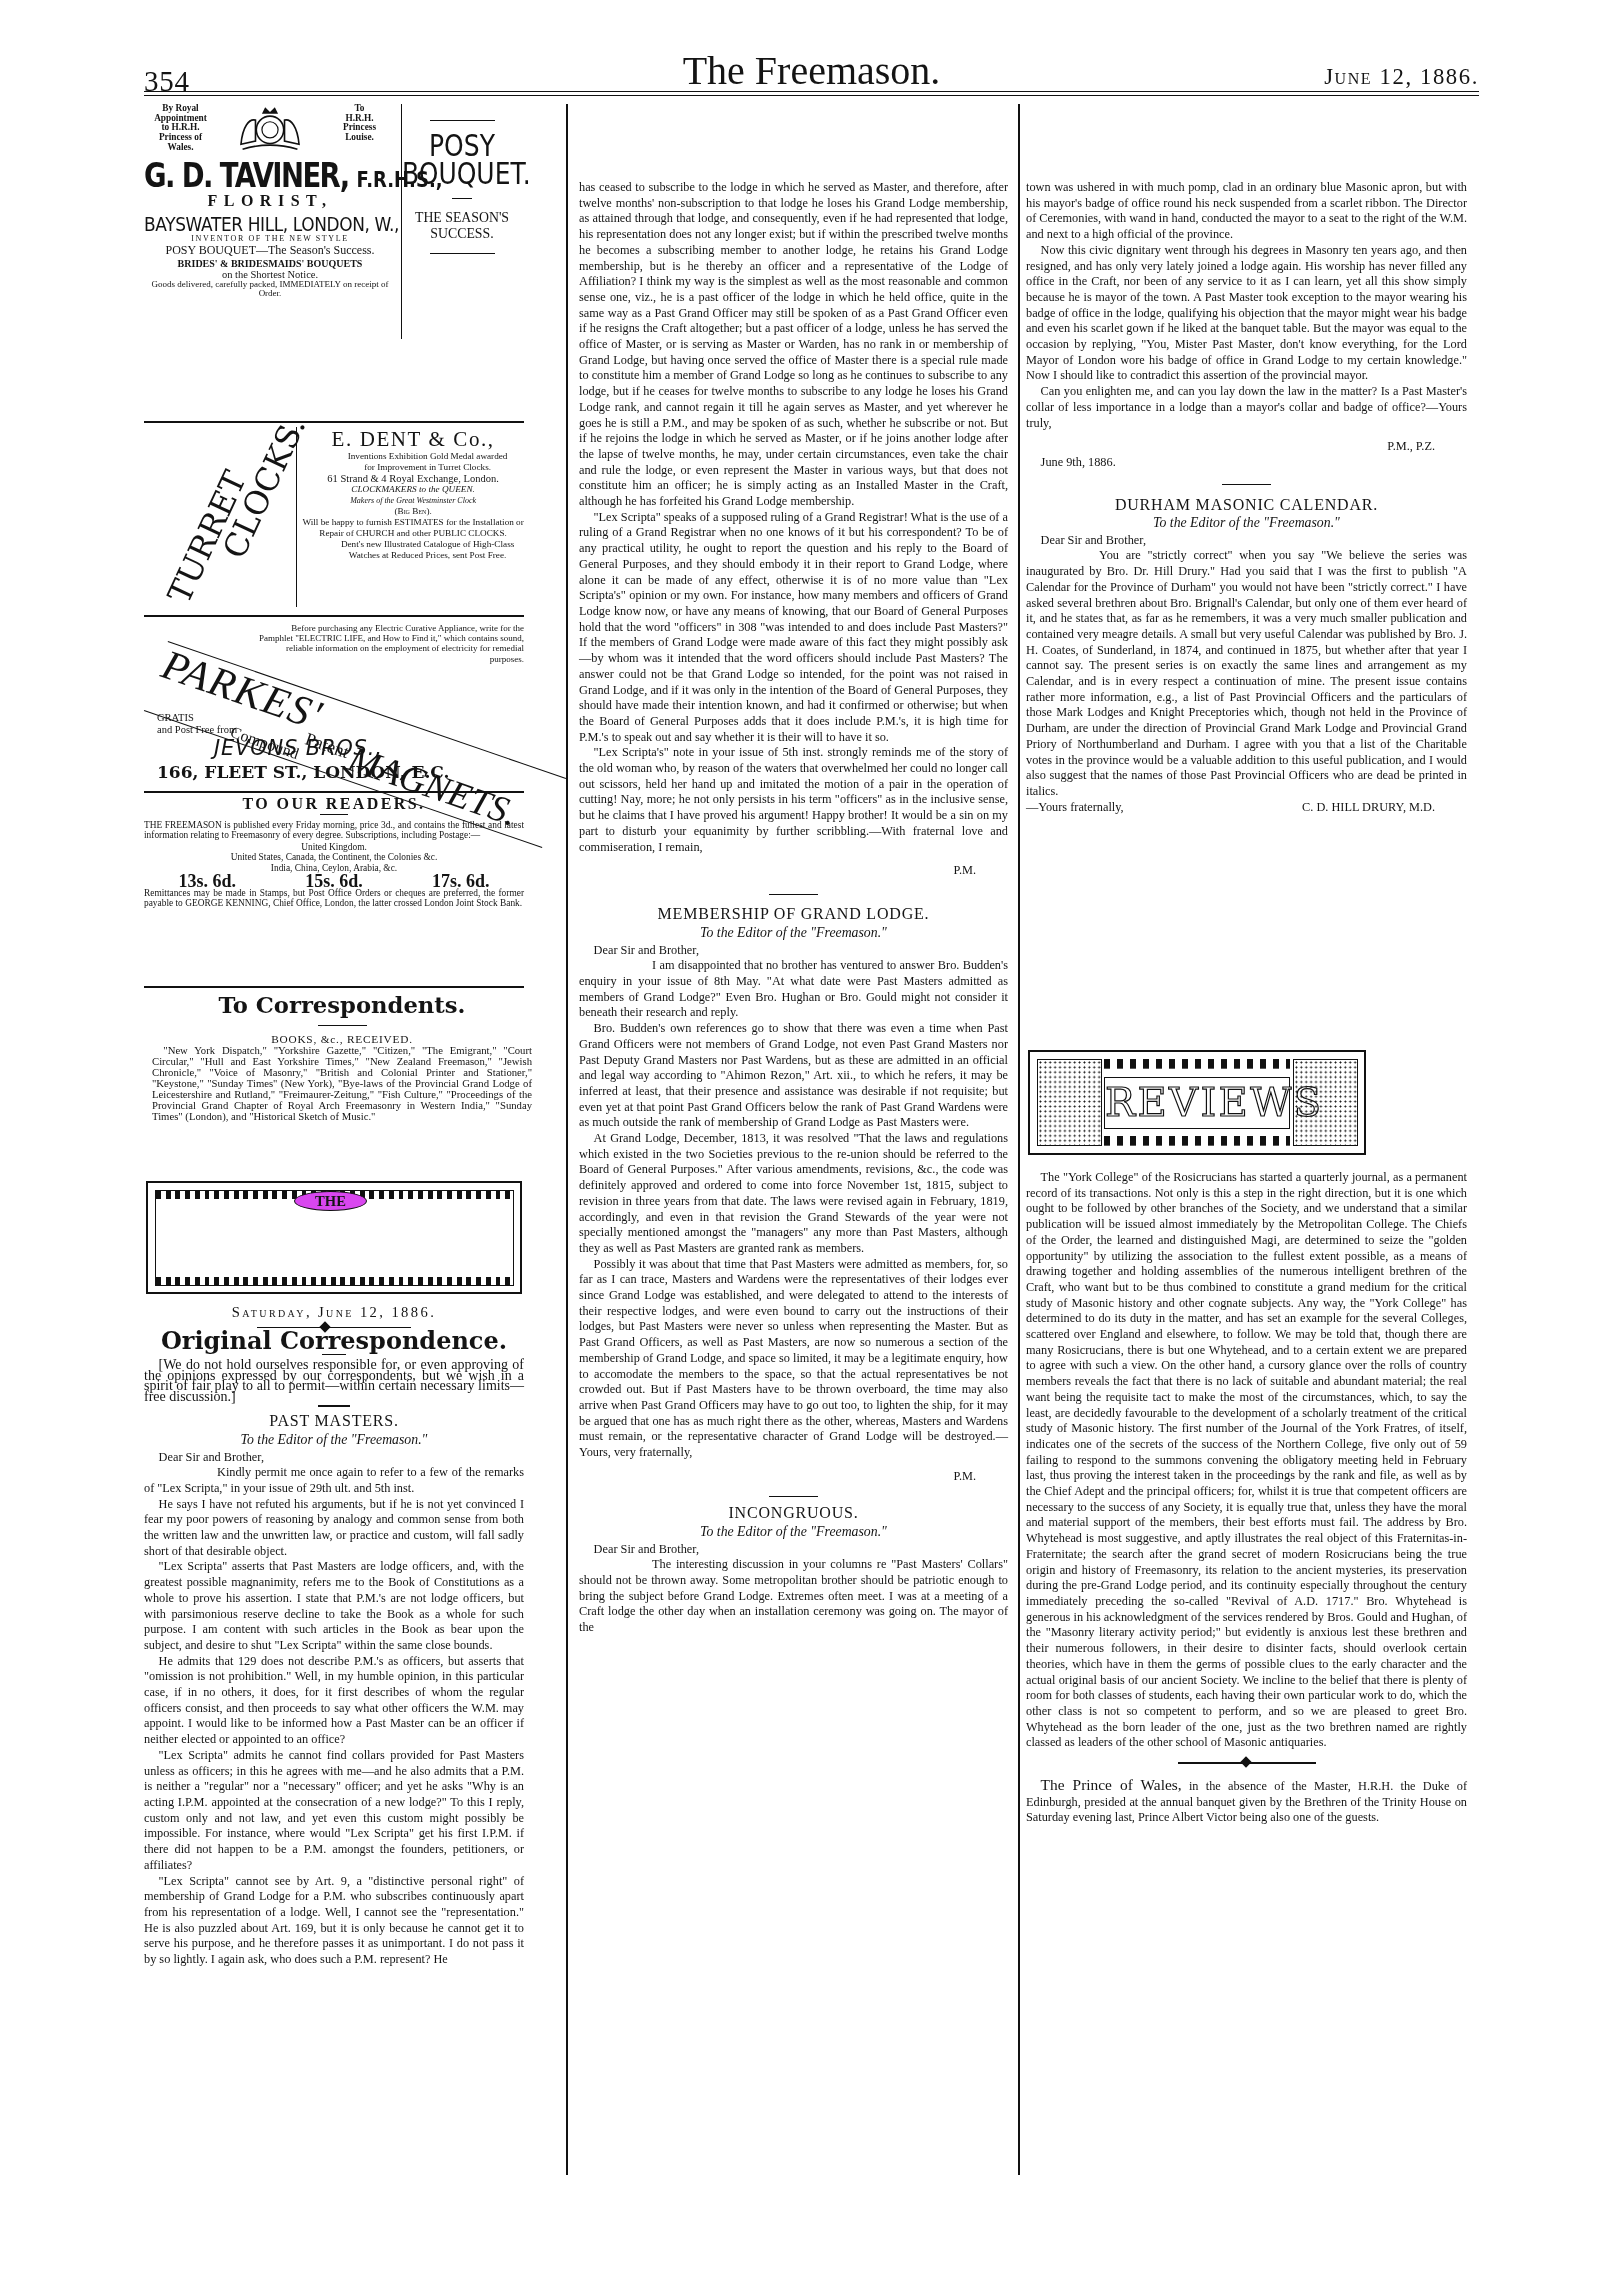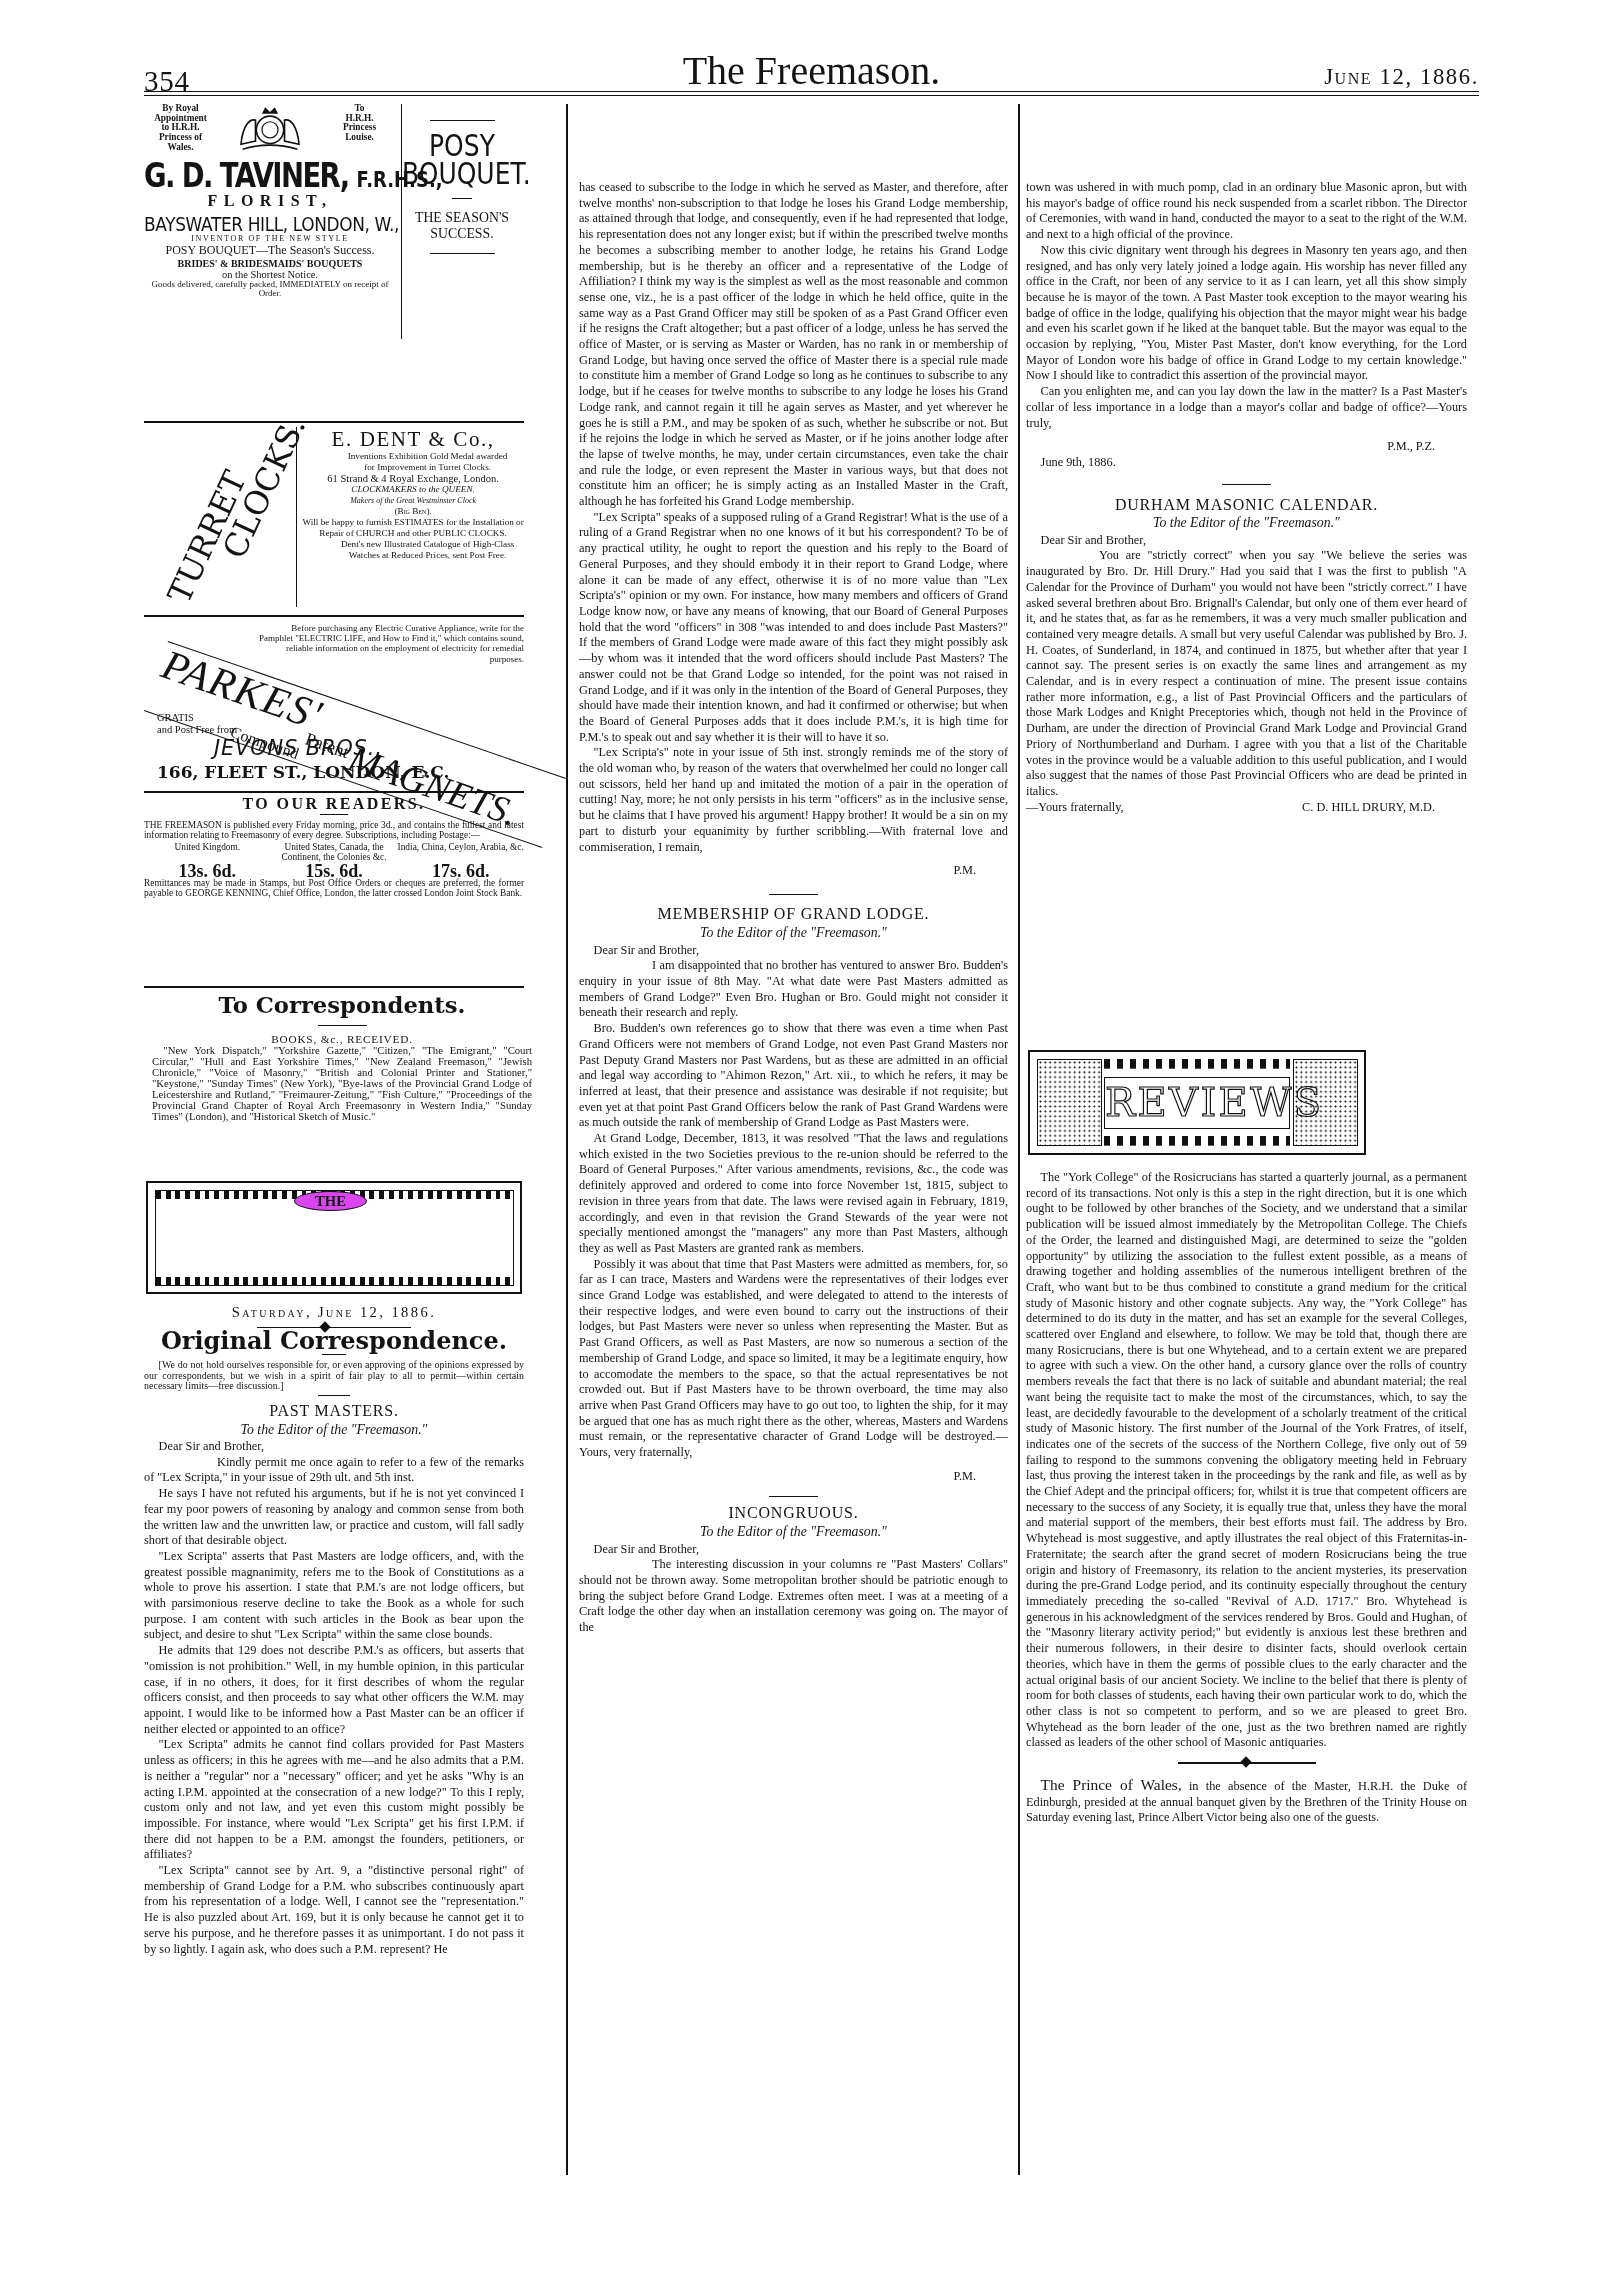--- a/index.html
+++ b/index.html
@@ -61,21 +61,21 @@
   .parkes-pat { position: absolute; left: 162px; top: 36px; font-size: 18px; }
   .parkes-comp { position: absolute; left: 170px; top: 50px; font-size: 16px; }
   .parkes-mag { position: absolute; left: 267px; top: 37px; font-size: 37px; font-style: italic; }
   .parkes-blurb { position: absolute; right: 0; top: 0; width: 267px; text-align: right; font-size: 9px; line-height: 10.2px; }
   .parkes-gratis { position: absolute; left: 13px; top: 89px; font-size: 10.5px; line-height: 12px; }
   .parkes-jevons { position: absolute; left: 32px; top: 113px; font-family: "DejaVu Sans", sans-serif; font-style: italic; font-size: 21px; letter-spacing: 0.8px; margin-left: 38px; }
   .parkes-fleet { position: absolute; left: 13px; top: 139px; font-family: "DejaVu Serif", serif; font-weight: bold; font-size: 17px; white-space: nowrap; }
 
   .readers { position: absolute; left: 144px; top: 797px; width: 380px; font-size: 9.4px; line-height: 10.2px; text-align: justify; }
   .readers-title { text-align: center; font-weight: bold; font-size: 16px; letter-spacing: 2.4px; margin: 1.6px 0; }
-  .sub-table { display: flex; justify-content: space-between; text-align: center; margin-top: 1.6px; }
+  .sub-table { display: flex; justify-content: space-between; text-align: center; margin-top: 1.6px; flex-direction: column; }
   .sub-table div { flex: 1; }
   .prices { display: flex; justify-content: space-around; font-size: 18px; font-weight: bold; margin: 3.2px 0 1.6px; }
 
   .corr { position: absolute; left: 144px; top: 992px; width: 380px; margin-left: 8px; }
   .corr-title { font-family: "DejaVu Serif", serif; font-weight: bold; font-size: 22.7px; text-align: center; }
   .books-head { text-align: center; font-size: 11.3px; letter-spacing: 0.8px; margin-top: 1.6px; }
   .books-body { font-size: 10.7px; line-height: 11px; text-align: justify; text-indent: 11.3px; }
 
   .banner { position: absolute; left: 146px; top: 1181px; width: 376px; height: 113px; border: 2.4px solid #111; }
   .banner-inner { position: absolute; left: 6.5px; right: 6.5px; top: 6.5px; bottom: 6.5px; border: 1.6px solid #111;
@@ -224,21 +224,21 @@
   <div class="banner-inner"></div>
   <div class="banner-the">THE</div>
 </div>
 
 <div class="dateline">Saturday, June 12, 1886.</div>
 
 <article class="col col1">
   <div class="sep-long" style="width:154px; margin:6.5px auto 4.9px;"></div>
   <div class="h-black">Original Correspondence.</div>
   <div class="sep" style="width:24px; margin:4.9px auto;"></div>
-  <p style="font-size:10px; line-height:10.5px;">[We do not hold ourselves responsible for, or even approving of the opinions expressed by our correspondents, but we wish in a spirit of fair play to all to permit—within certain necessary limits—free discussion.]</p>
+  <p style="font-size:14px; line-height:10.5px;">[We do not hold ourselves responsible for, or even approving of the opinions expressed by our correspondents, but we wish in a spirit of fair play to all to permit—within certain necessary limits—free discussion.]</p>
   <div class="sep" style="width:32px; margin:3.2px auto;"></div>
   <div class="h-caps">PAST MASTERS.</div>
   <div class="h-italic">To the Editor of the "Freemason."</div>
   <p>Dear Sir and Brother,</p>
   <p class="deep">Kindly permit me once again to refer to a few of the remarks of "Lex Scripta," in your issue of 29th ult. and 5th inst.</p>
   <p>He says I have not refuted his arguments, but if he is not yet convinced I fear my poor powers of reasoning by analogy and common sense from both the written law and the unwritten law, or practice and custom, will fall sadly short of that desirable object.</p>
   <p>"Lex Scripta" asserts that Past Masters are lodge officers, and, with the greatest possible magnanimity, refers me to the Book of Constitutions as a whole to prove his assertion. I state that P.M.'s are not lodge officers, but with parsimonious reserve decline to take the Book as a whole for such purpose. I am content with such articles in the Book as bear upon the subject, and desire to shut "Lex Scripta" within the same close bounds.</p>
   <p>He admits that 129 does not describe P.M.'s as officers, but asserts that "omission is not prohibition." Well, in my humble opinion, in this particular case, if in no others, it does, for it first describes of whom the regular officers consist, and then proceeds to say what other officers the W.M. may appoint. I would like to be informed how a Past Master can be an officer if neither elected or appointed to an office?</p>
   <p>"Lex Scripta" admits he cannot find collars provided for Past Masters unless as officers; in this he agrees with me—and he also admits that a P.M. is neither a "regular" nor a "necessary" officer; and yet he asks "Why is an acting I.P.M. appointed at the consecration of a new lodge?" To this I reply, custom only and not law, and yet even this custom might possibly be impossible. For instance, where would "Lex Scripta" get his first I.P.M. if there did not happen to be a P.M. amongst the founders, petitioners, or affiliates?</p>
   <p>"Lex Scripta" cannot see by Art. 9, a "distinctive personal right" of membership of Grand Lodge for a P.M. who subscribes continuously apart from his representation of a lodge. Well, I cannot see the "representation." He is also puzzled about Art. 169, but it is only because he cannot get it to serve his purpose, and he therefore passes it as unimportant. I do not pass it by so lightly. I again ask, who does such a P.M. represent? He</p>

